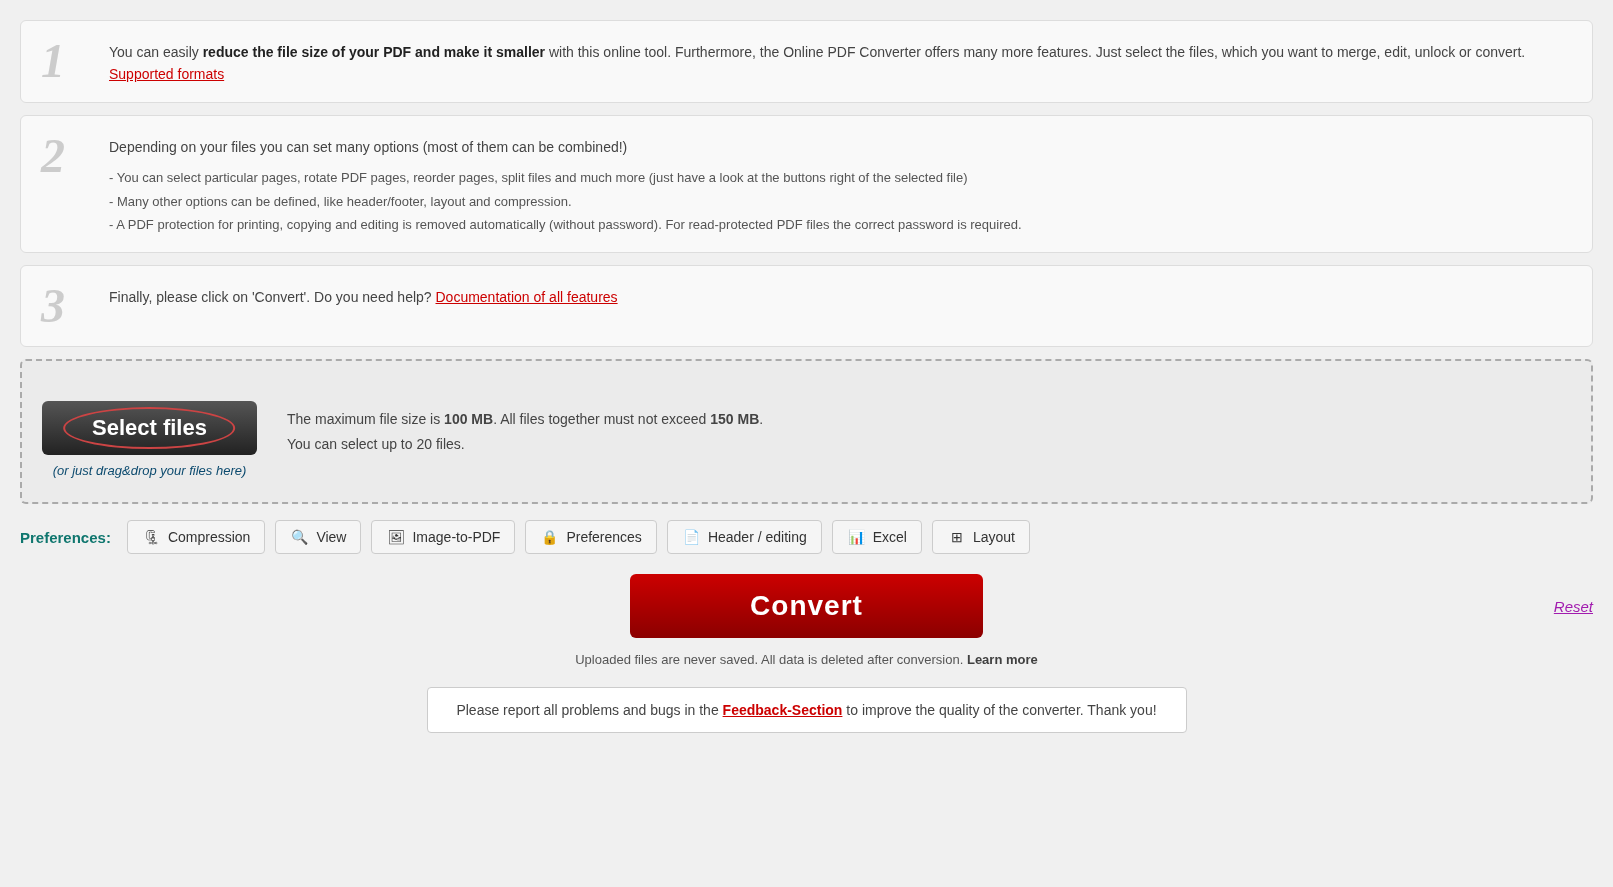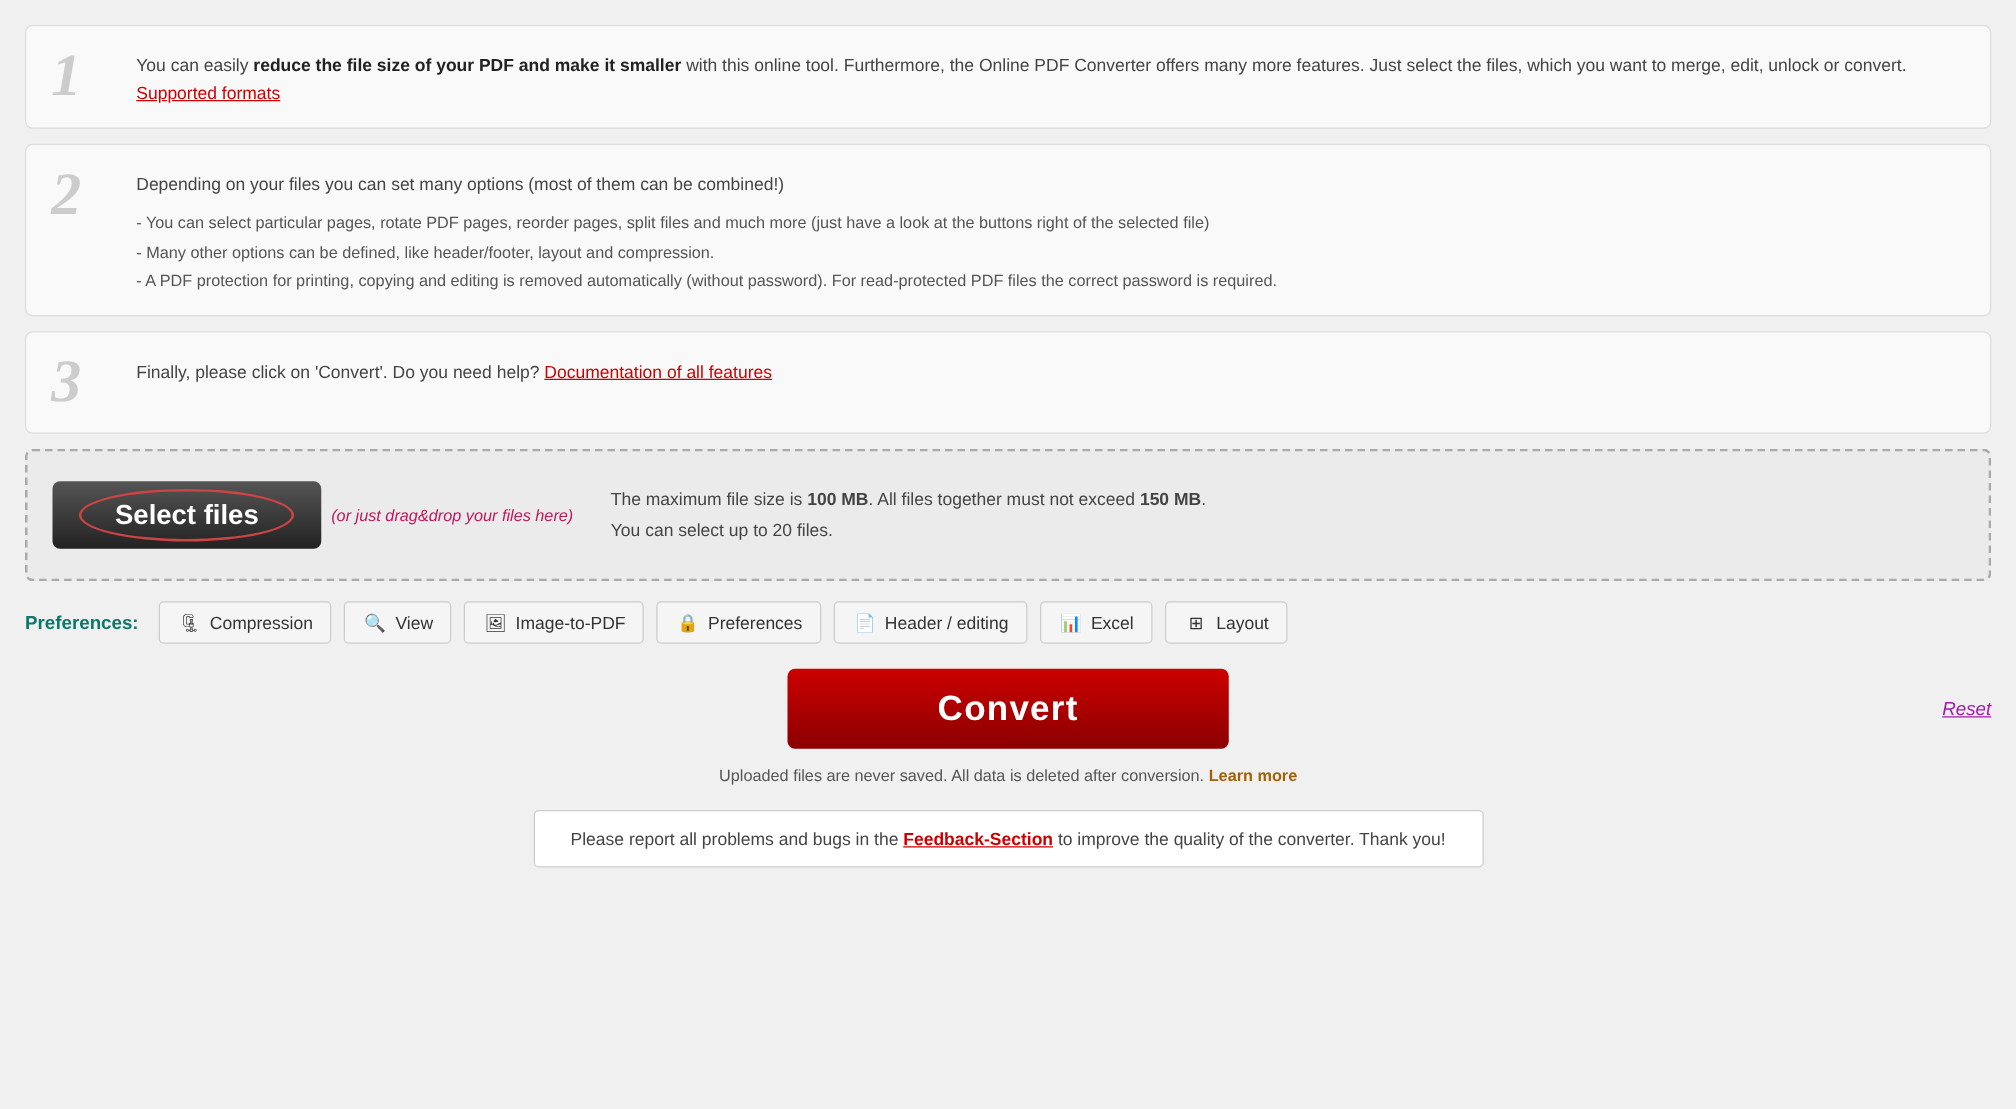--- a/index.html
+++ b/index.html
@@ -58,23 +58,24 @@
       border-radius: 6px;
       background: #ebebeb;
       padding: 24px 20px;
       margin-bottom: 16px;
       display: flex;
       align-items: center;
       gap: 30px;
     }
     .select-files-wrap {
       display: flex;
-      flex-direction: row;
+      flex-direction: column;
       align-items: center;
       gap: 8px;
+      margin-top: 16px;
     }
     .select-files-btn {
       background: linear-gradient(to bottom, #555, #222);
       color: #fff;
       font-size: 22px;
       font-weight: bold;
       border: none;
       border-radius: 6px;
       padding: 14px 50px;
       cursor: pointer;
@@ -87,21 +88,21 @@
       top: 50%;
       left: 50%;
       transform: translate(-50%, -50%);
       width: 78%;
       height: 70%;
       border: 2px solid #c44;
       border-radius: 50%;
     }
     .drag-drop-text {
       font-size: 13px;
-      color: #be185d;
+      color: #0c4a6e;
       font-style: italic;
     }
     .upload-info {
       flex: 1;
       font-size: 14px;
       color: #444;
       line-height: 1.8;
     }
     .upload-info .tip {
       color: #555;
@@ -300,18 +301,18 @@
   <button class="convert-btn">
     <span>Convert</span>
   </button>
   <a class="reset-link" href="#">
     <span>Reset</span>
   </a>
 </div>
 
 <div class="privacy-note">
   <span>Uploaded files are never saved. All data is deleted after conversion.</span>
-  <a href="#" style="color:#a16207; font-weight:bold;">Learn more</a>
+  <a href="#" style="color:#404040; font-weight:bold;">Learn more</a>
 </div>
 
 <div class="feedback-bar">
   <span>Please report all problems and bugs in the </span><a class="feedback-link" href="#">Feedback-Section</a><span> to improve the quality of the converter. Thank you!</span>
 </div>
 
 </body></html>

